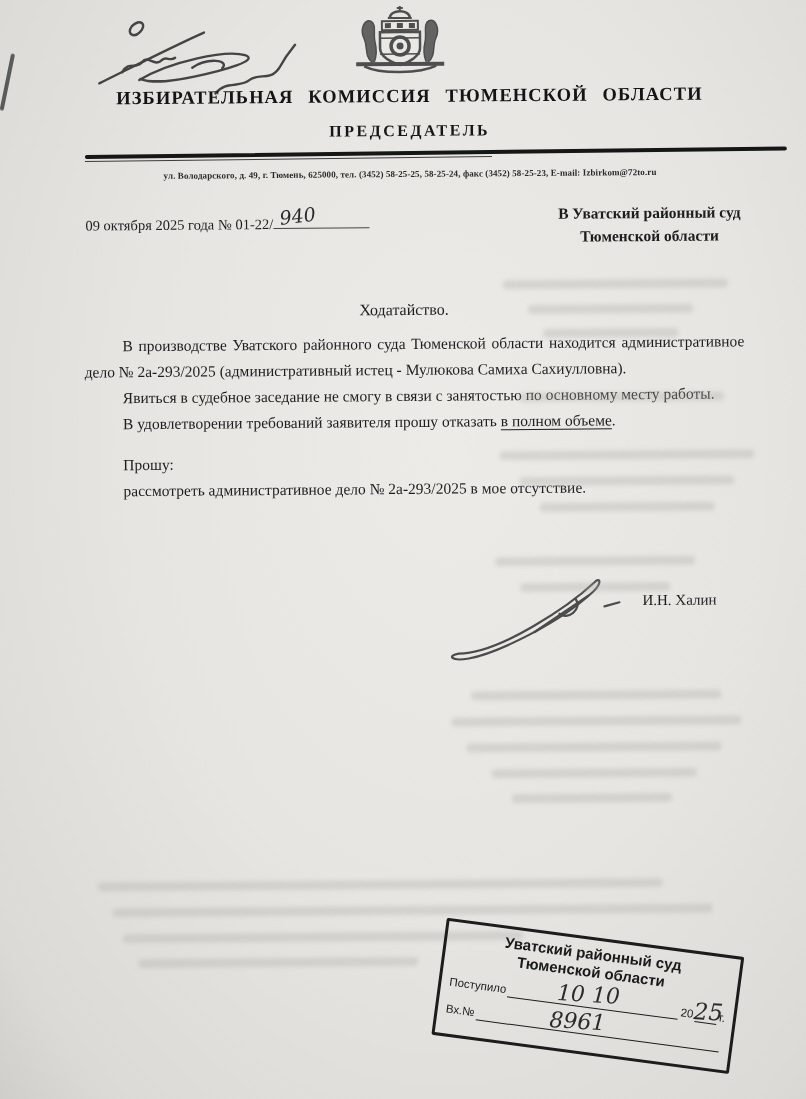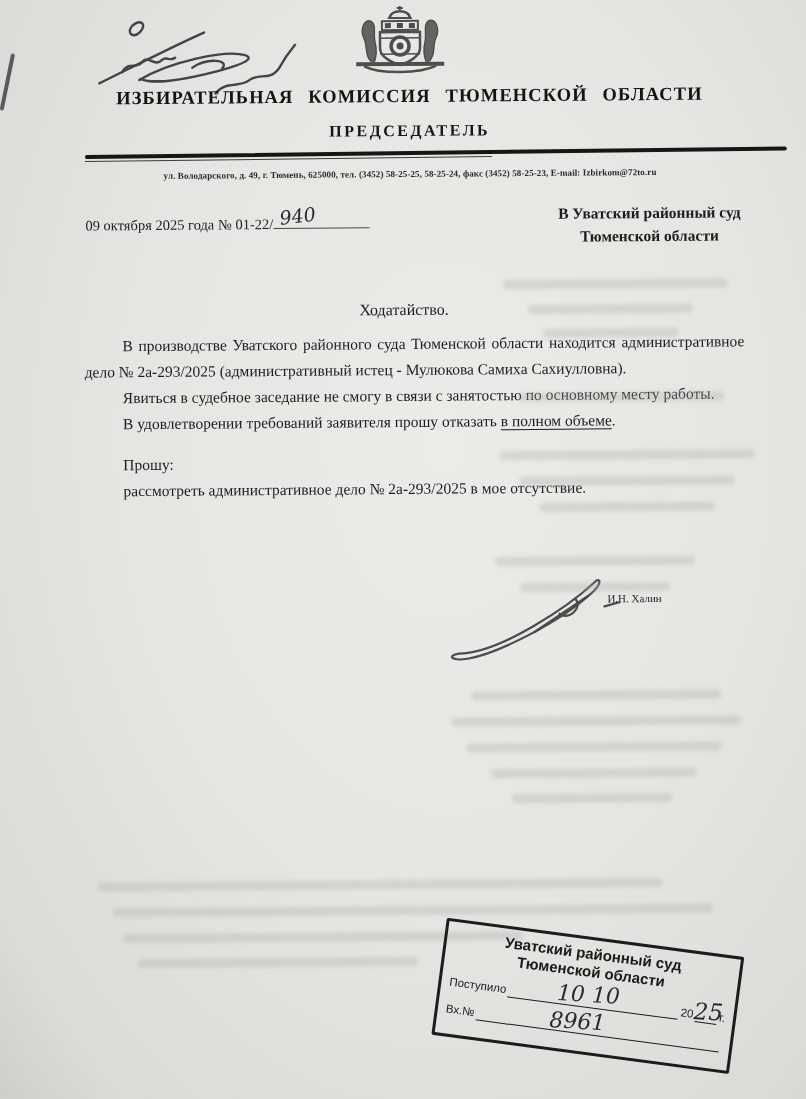--- a/index.html
+++ b/index.html
@@ -33,21 +33,21 @@
   .ref-blank .hw{position:absolute;left:6px;bottom:1px;font-size:19px;transform:rotate(-7deg);}
   .addressee{left:548px;top:203px;width:208px;text-align:center;
     font-weight:bold;font-size:15.5px;line-height:23px;color:#1d1d1d;}
   
   .doc-title{left:86px;top:301px;width:640px;text-align:center;font-size:16px;color:#1e1e1e;}
   .bodytext{left:86px;top:331px;width:660px;font-size:15.5px;line-height:26px;
     text-align:justify;color:#1e1e1e;}
   .bodytext p{margin:0;text-indent:38px;}
   .bodytext .u{text-decoration:underline;text-underline-offset:3px;}
   .req-label{margin-top:15px !important;}
-  .sig-name{left:607px;top:594px;font-size:11px;color:#1e1e1e;}
+  .sig-name{left:642px;top:594px;font-size:15px;color:#1e1e1e;}
   
   .scribble{left:78px;top:6px;}
   .edge-mark{left:9px;top:50px;width:4px;height:58px;background:#3a3a3a;
     transform:rotate(12deg);opacity:.8;border-radius:2px;filter:blur(.3px);}
   
   .bl{position:absolute;height:9px;background:#aeaca6;opacity:.34;filter:blur(2px);border-radius:4px;}
   
   .stamp{left:444px;top:918px;width:300px;height:118px;
     transform:rotate(8deg);transform-origin:top left;
     border:3px solid #1c1c1c;border-radius:2px;

